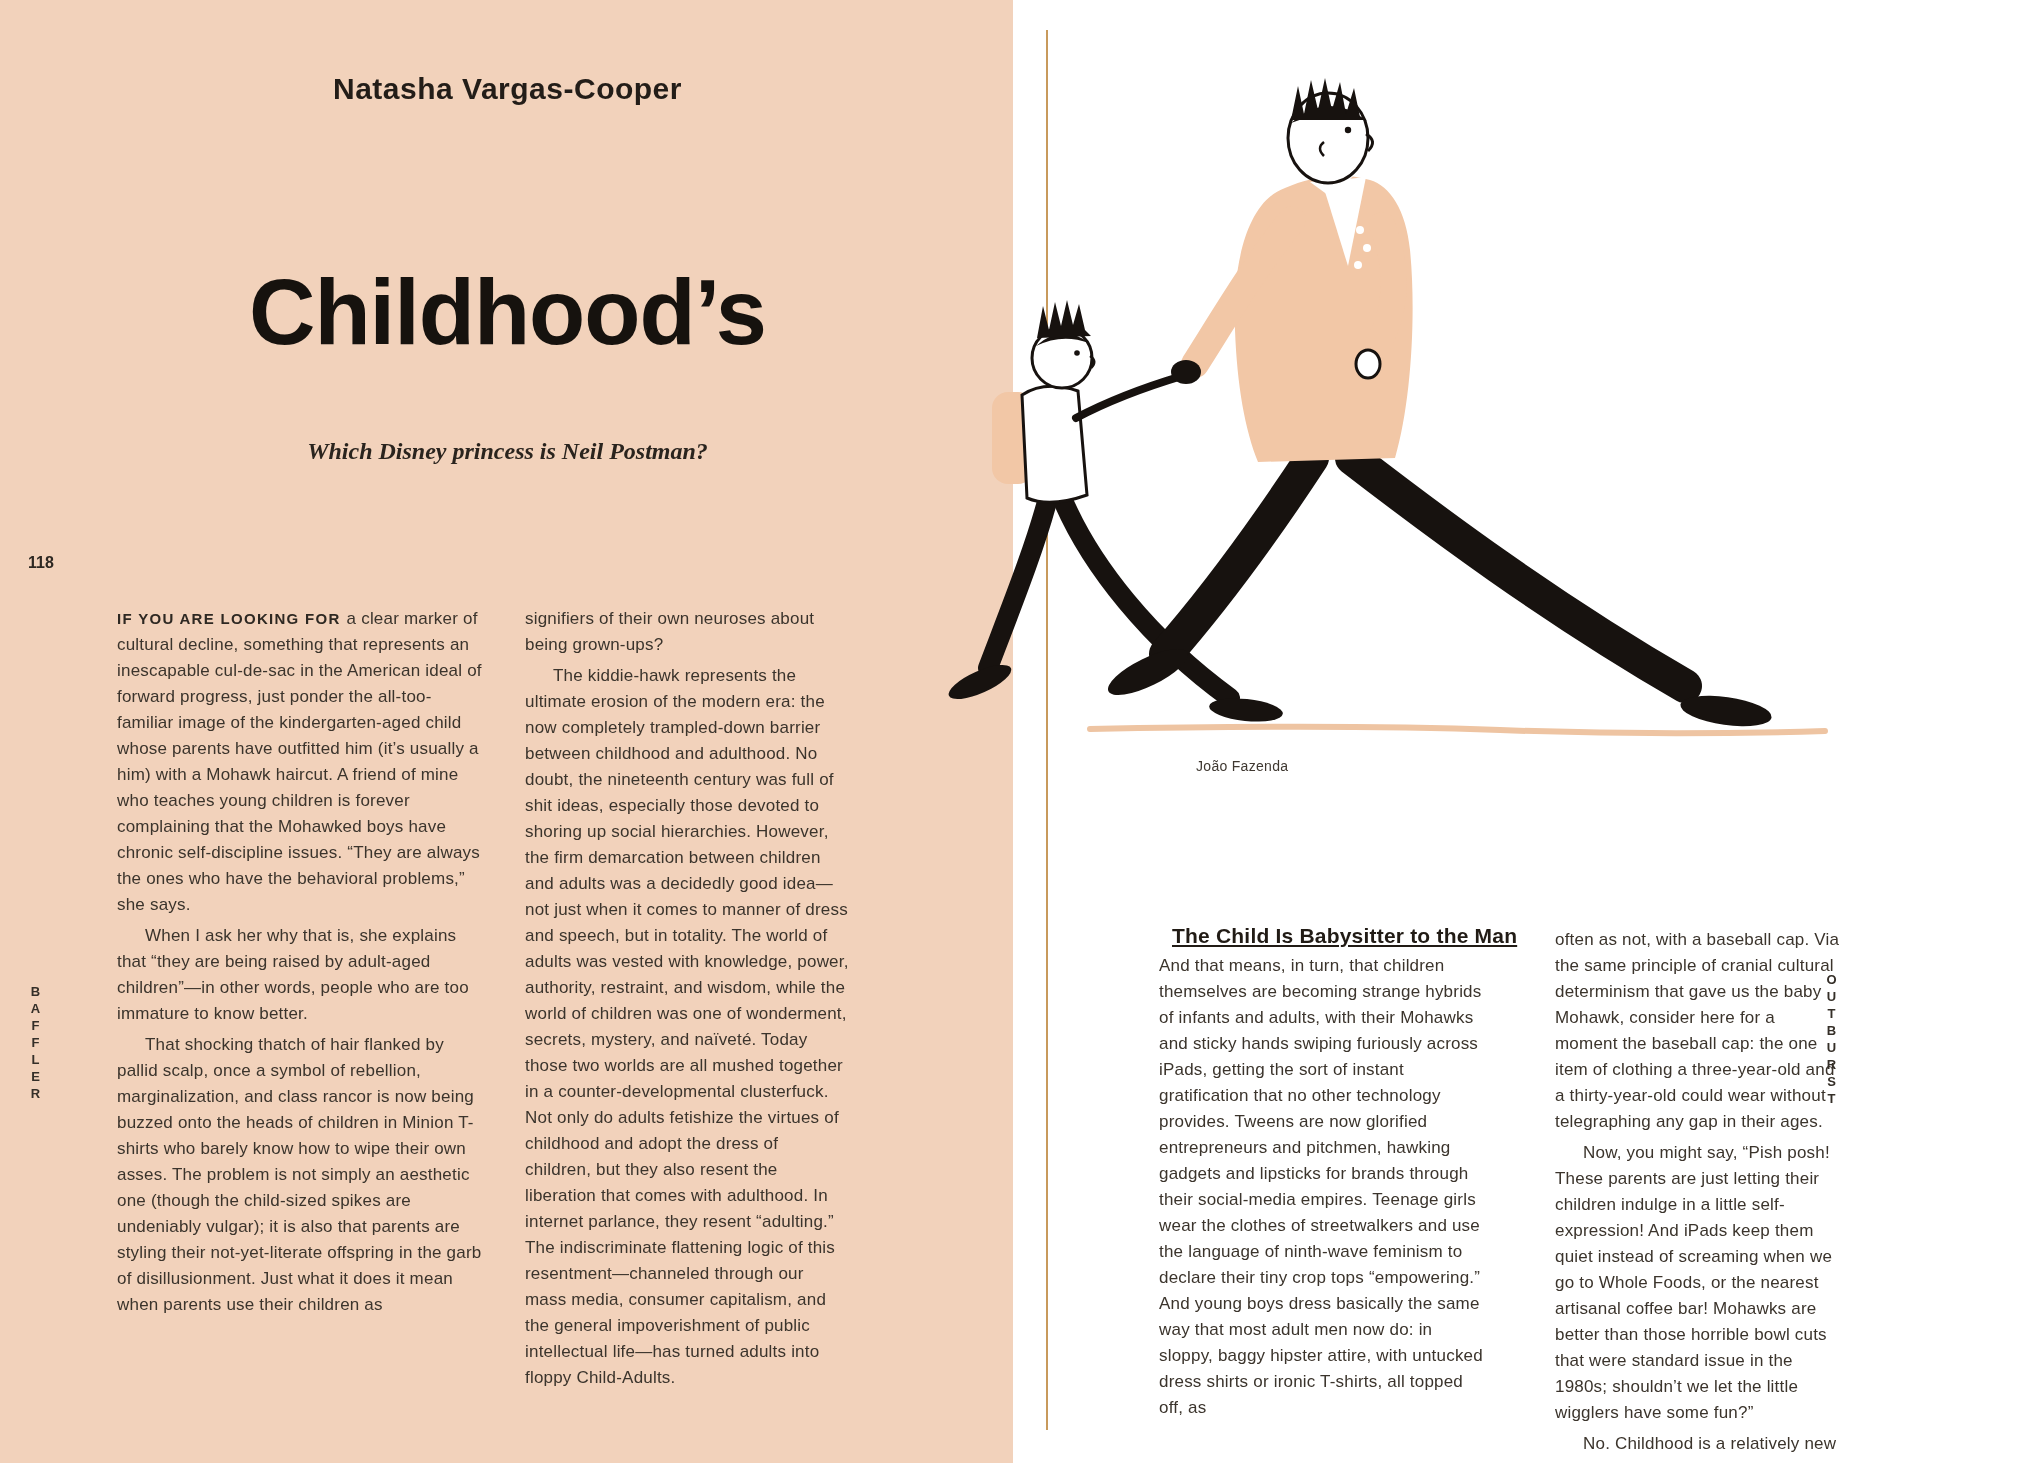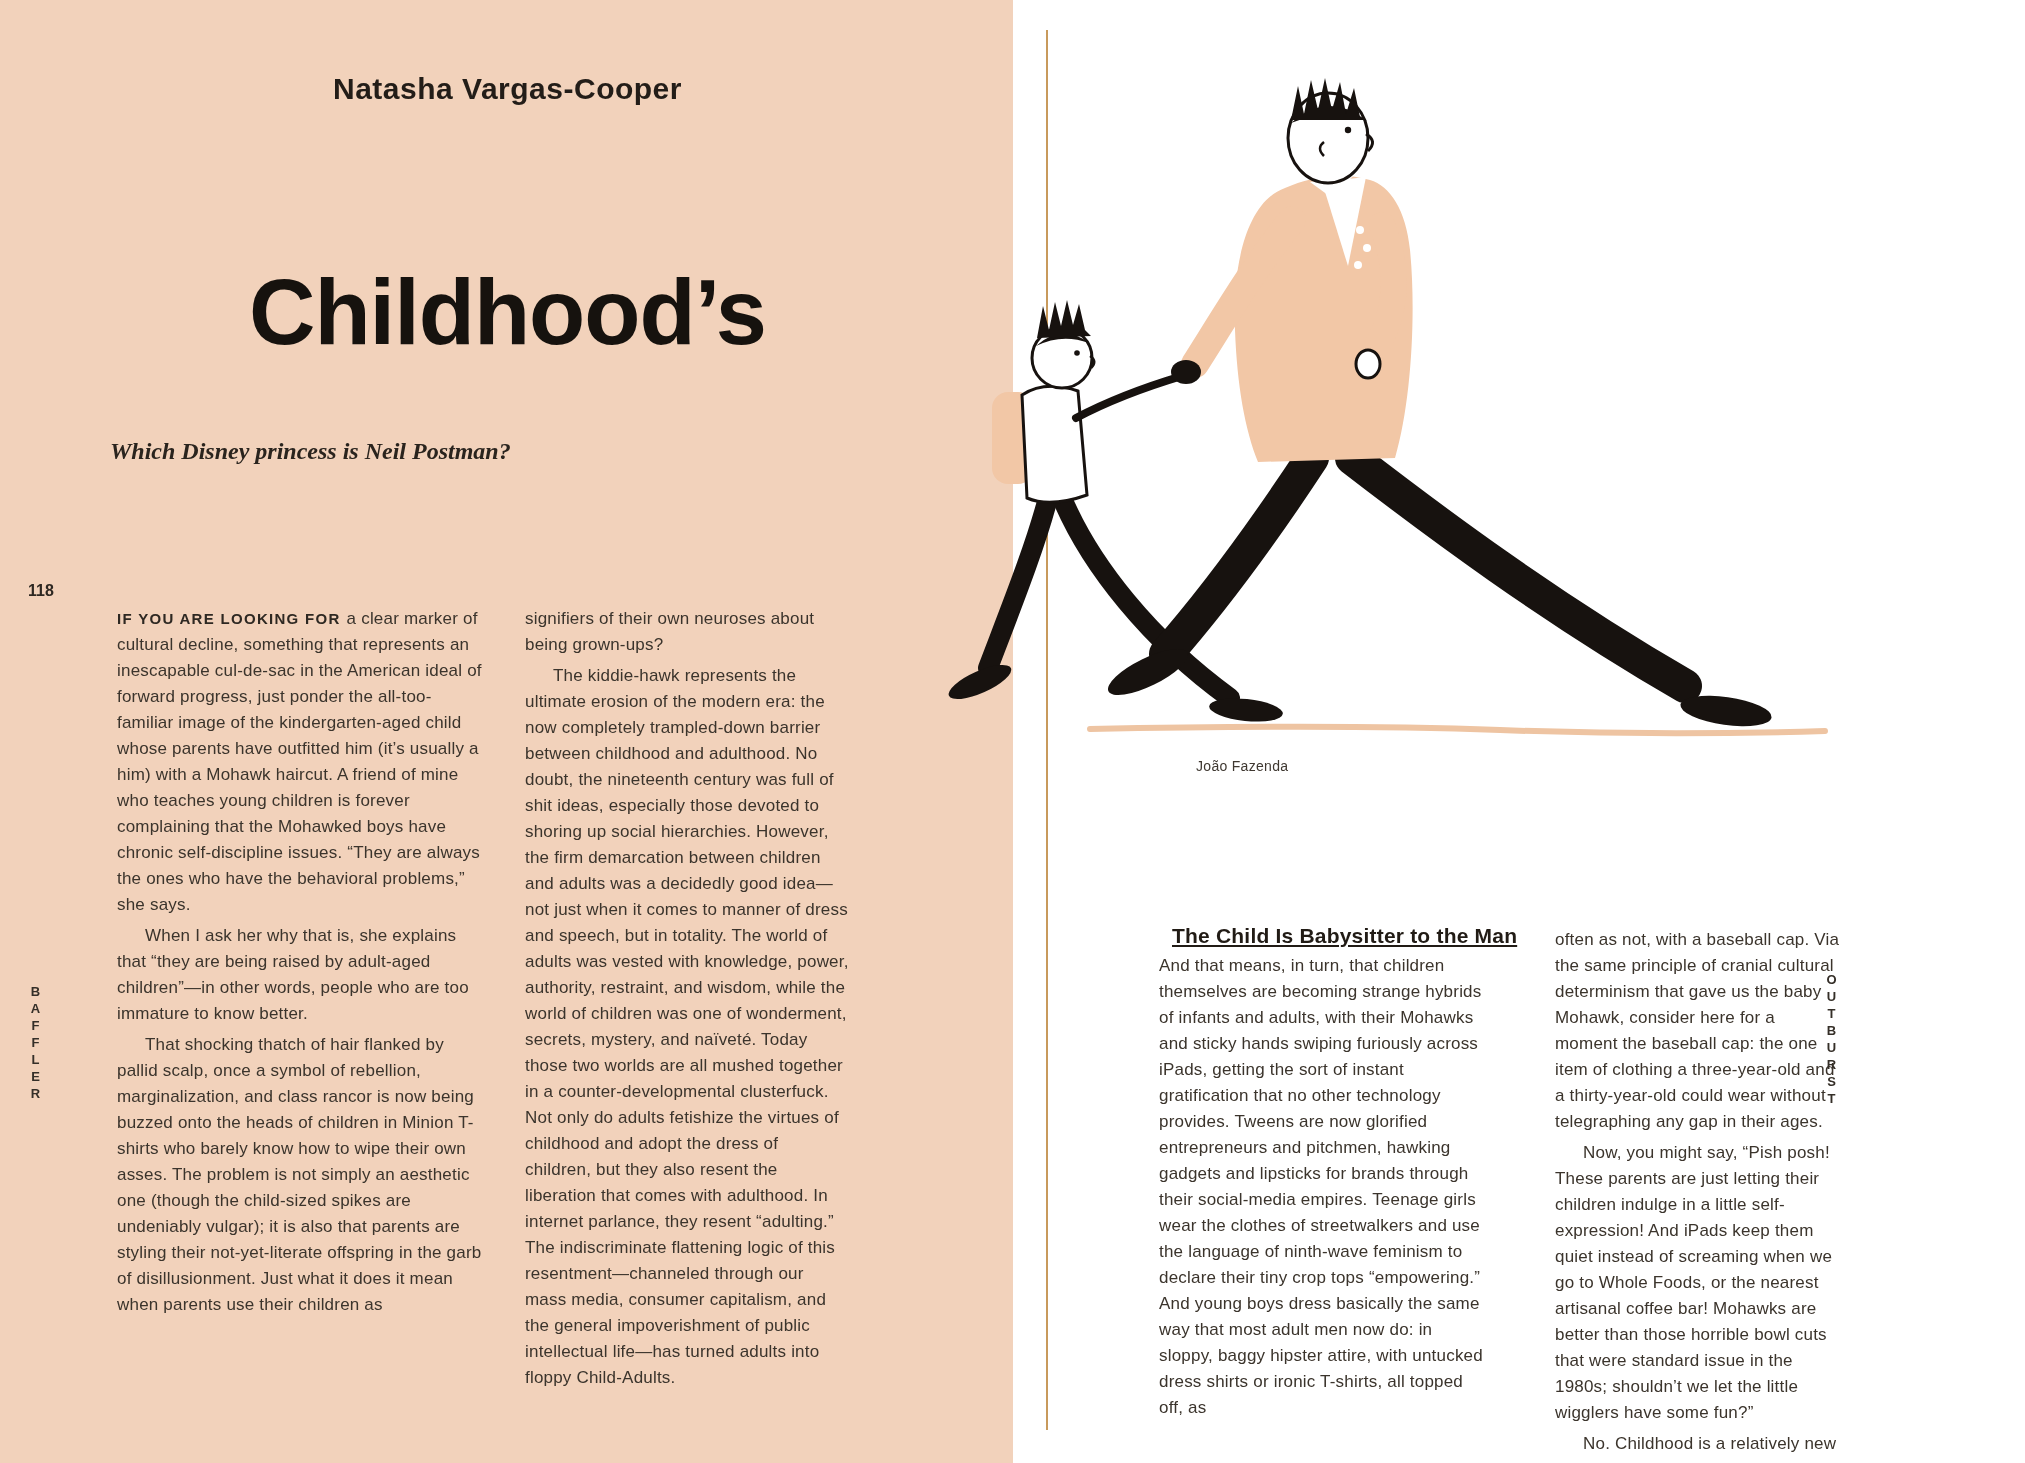--- a/index.html
+++ b/index.html
@@ -20,42 +20,42 @@
   .lp-author {
     position:absolute; left:110px; top:72px; width:795px; text-align:center;
     font-size:30px; font-weight:700; letter-spacing:.5px; color:#231d18;
   }
   .lp-title {
     position:absolute; left:100px; top:200px; width:815px; text-align:center;
     font-size:92px; line-height:100px; font-weight:700; letter-spacing:-1px;
     color:#16120e;
   }
   .lp-subtitle {
-    position:absolute; left:110px; top:438px; width:795px; 
+    position:absolute; left:110px; top:438px; width:795px; text-align:center;
     font-family:"Liberation Serif", serif; font-style:italic; font-weight:700;
     font-size:24px; color:#2a241e;
   }
   .col { position:absolute; font-size:17px; line-height:26px; letter-spacing:.2px; text-align:left; }
   .col p { margin:5px; }
   .col p.indent { text-indent:28px; }
   .l-col1 { left:112px; top:601px; width:378px; }
   .l-col2 { left:520px; top:601px; width:334px; }
   .r-col1 { left:1154px; top:948px; width:334px; }
   .r-col2 { left:1550px; top:922px; width:296px; }
   .leadin { font-weight:700; font-size:15px; letter-spacing:1.3px; margin-right:6px; color:#2e2822; }
   .section-heading {
     position:absolute; left:1154px; top:906px; font-size:21px; font-weight:700;
     color:#211b15; letter-spacing:.2px;
   }
   .credit {
     position:absolute; left:1155px; top:758px; font-size:14px; font-weight:400;
     color:#3f3831; letter-spacing:.3px;margin-left:41px;
   }
   .page-num { position:absolute; font-size:16px; font-weight:700; color:#2e2822; }
-  .pn-left  { left:28px;  top:554px;margin-top:28px; }
+  .pn-left  { left:28px;  top:554px; }
   .pn-right { left:1944px; top:566px;margin-left:36px; }
   .spine {
     position:absolute; writing-mode:vertical-rl; text-orientation:upright;
     font-weight:700; font-size:13px; letter-spacing:2px; color:#352f28;
   }
   .spine-left  { left:28px;  top:984px; }
   .spine-right { left:1824px; top:972px; }
   .illo { position:absolute; left:940px; top:70px; width:900px; height:680px; }
 </style>
 </head>

